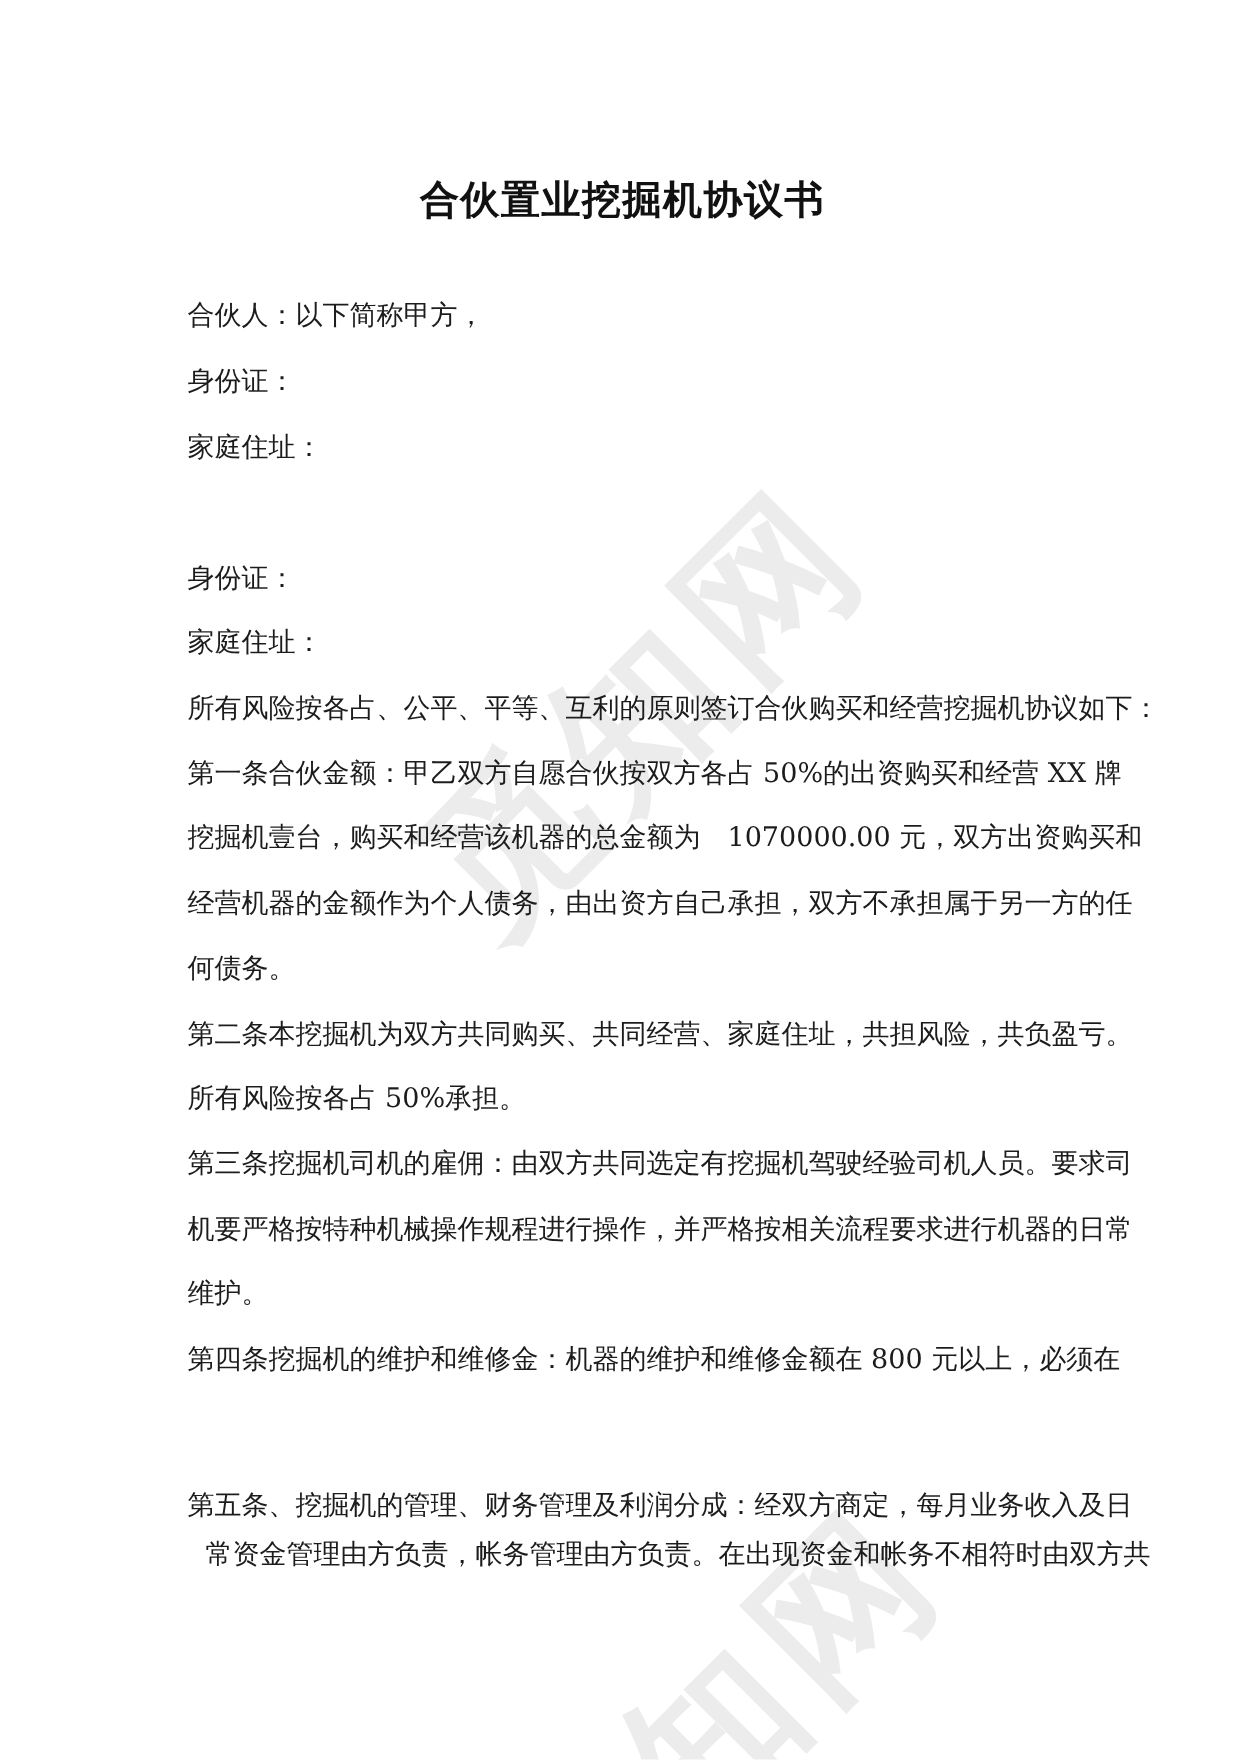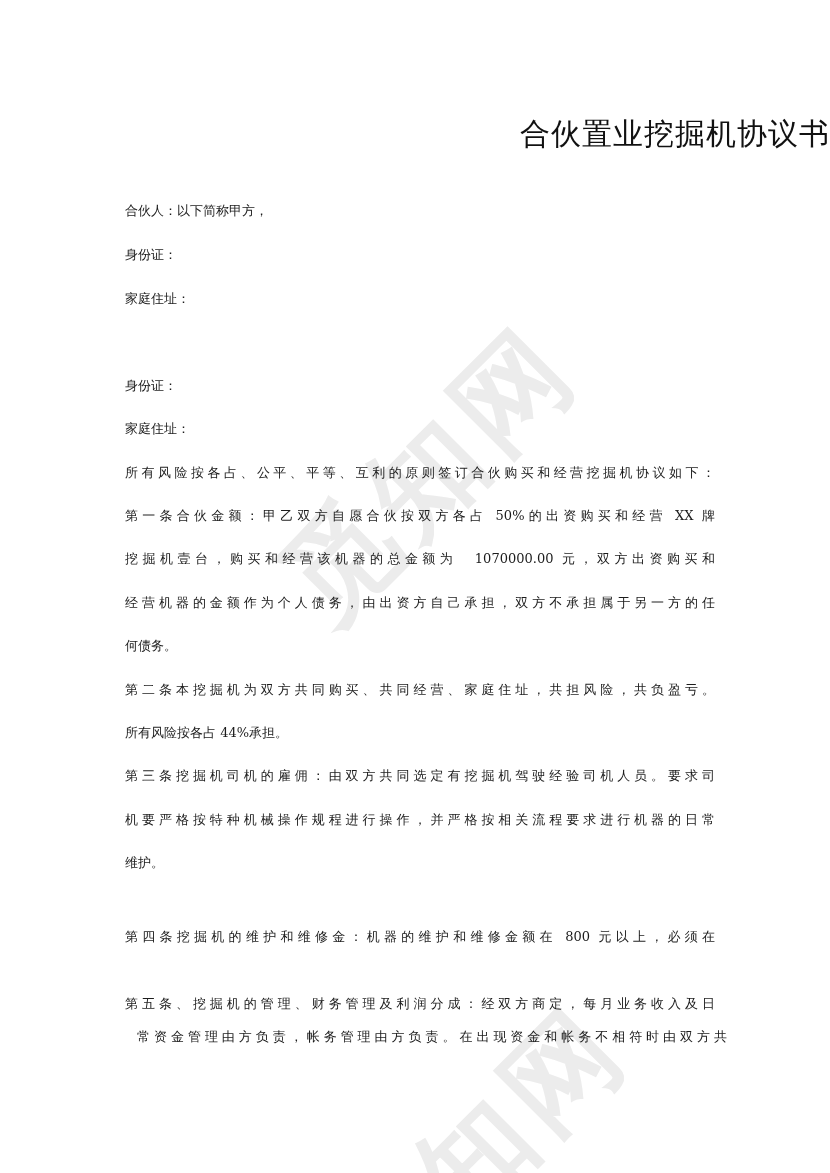--- a/index.html
+++ b/index.html
@@ -1,21 +1,21 @@
 <!DOCTYPE html>
 <html><head>
   <meta charset="utf-8">
   <style>
     html, body { margin: 0; padding: 0; background: #ffffff; }
     body { width: 830px; height: 1173px; position: relative; overflow: hidden;
            font-family: "DejaVu Serif", "Liberation Serif", serif; color: #1a1a1a; }
     .page { position: absolute; left: 0; top: 0; width: 830px; height: 1173px; }
-    .title { position: absolute; top: 112px; left: 0; width: 830px; text-align: right;
-             font-size: 30px; font-weight: normal; letter-spacing: 1px; color: #111; line-height: 44px; }
-    .line { position: absolute; left: 125px; width: 590px; font-size: 13px; line-height: 24px;
+    .title { position: absolute; top: 112px; left: 0; width: 830px; text-align: center;
+             font-size: 26px; font-weight: bold; letter-spacing: 1px; color: #111; line-height: 44px; }
+    .line { position: absolute; left: 125px; width: 590px; font-size: 18px; line-height: 24px;
             white-space: nowrap; color: #1c1c1c; }
     .justify { text-align: justify; text-align-last: justify; }
     .watermark { position: absolute; color: #ececec; font-size: 110px; font-weight: bold;
                  transform: rotate(-45deg); white-space: nowrap; pointer-events: none;
                  font-family: "DejaVu Sans", sans-serif; letter-spacing: 10px; }
   </style>
 </head>
 <body>
 
 <div class="page">
@@ -28,20 +28,20 @@
   <div class="line" style="top:243px;">身份证：</div>
   <div class="line" style="top:287px;">家庭住址：</div>
   <div class="line" style="top:374px;">身份证：</div>
   <div class="line" style="top:417px;">家庭住址：</div>
   <div class="line justify" style="top:461px;">所有风险按各占、公平、平等、互利的原则签订合伙购买和经营挖掘机协议如下：</div>
   <div class="line justify" style="top:504px;">第一条合伙金额：甲乙双方自愿合伙按双方各占 50%的出资购买和经营 XX 牌</div>
   <div class="line justify" style="top:547px;">挖掘机壹台，购买和经营该机器的总金额为　1070000.00 元，双方出资购买和</div>
   <div class="line justify" style="top:591px;">经营机器的金额作为个人债务，由出资方自己承担，双方不承担属于另一方的任</div>
   <div class="line" style="top:634px;">何债务。</div>
   <div class="line justify" style="top:678px;">第二条本挖掘机为双方共同购买、共同经营、家庭住址，共担风险，共负盈亏。</div>
-  <div class="line" style="top:721px;">所有风险按各占 44%承担。</div>
+  <div class="line" style="top:721px;">所有风险按各占 50%承担。</div>
   <div class="line justify" style="top:764px;">第三条挖掘机司机的雇佣：由双方共同选定有挖掘机驾驶经验司机人员。要求司</div>
   <div class="line justify" style="top:808px;">机要严格按特种机械操作规程进行操作，并严格按相关流程要求进行机器的日常</div>
   <div class="line" style="top:851px;">维护。</div>
-  <div class="line justify" style="top:925px;">第四条挖掘机的维护和维修金：机器的维护和维修金额在 800 元以上，必须在</div>
+  <div class="line justify" style="top:895px;">第四条挖掘机的维护和维修金：机器的维护和维修金额在 800 元以上，必须在</div>
   <div class="line justify" style="top:992px;">第五条、挖掘机的管理、财务管理及利润分成：经双方商定，每月业务收入及日</div>
   <div class="line justify" style="top:1025px;margin-left:12px;">常资金管理由方负责，帐务管理由方负责。在出现资金和帐务不相符时由双方共</div>
 </div>
 
 </body></html>

